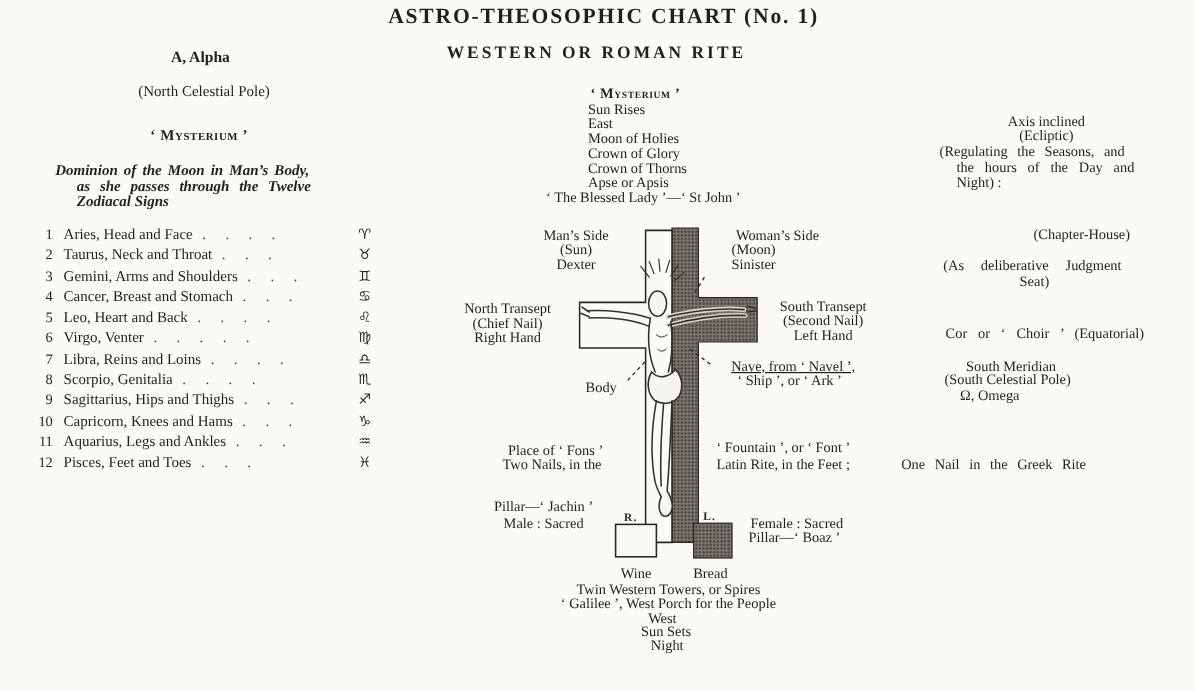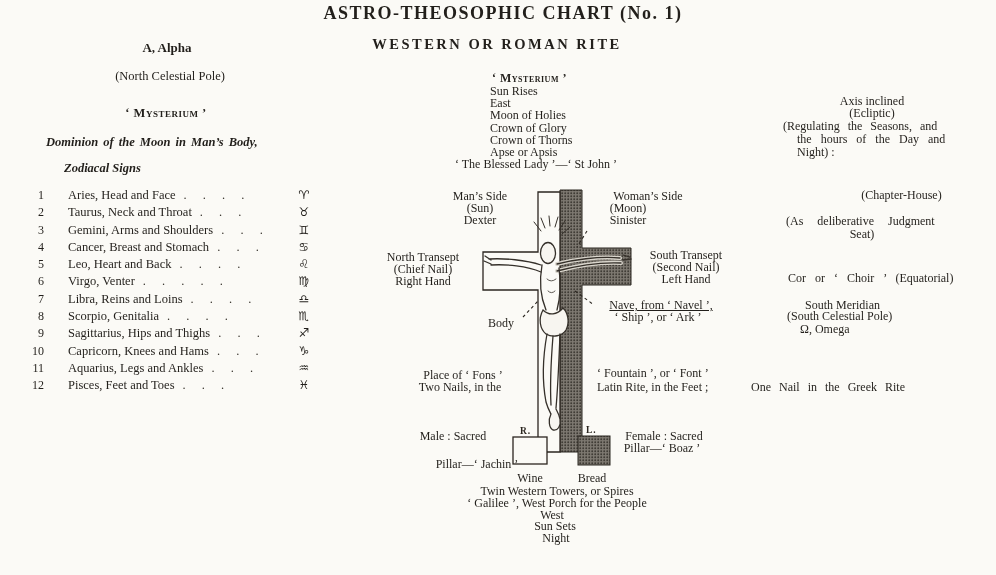--- a/index.html
+++ b/index.html
@@ -13,40 +13,41 @@
   .b{font-weight:bold;}
   .i{font-style:italic;}
   .sc{font-variant:small-caps;font-weight:bold;letter-spacing:0.5px;}
   .title{position:absolute;left:503px;top:3px;transform:translateX(-50%);
     font-size:18px;font-weight:bold;letter-spacing:1.5px;white-space:nowrap;}
   .subtitle{position:absolute;left:497px;top:36px;transform:translateX(-50%);
     font-size:14.5px;font-weight:bold;letter-spacing:2.5px;white-space:nowrap;}
   .zlist{position:absolute;left:28px;top:188px;width:286px;}
   .zrow{display:flex;align-items:baseline;height:17.3px;font-size:12.5px;}
   .znum{width:16px;text-align:right;flex:0 0 auto;font-size:12px;}
-  .zlabel{margin-left:24px;white-space:nowrap;flex:0 0 auto;}
+  .zlabel{margin-left:9px;white-space:nowrap;flex:0 0 auto;}
   .zdots{flex:1 1 auto;overflow:hidden;white-space:nowrap;padding-left:8px;
     word-spacing:13px;color:#3a362f;}
   .zglyph{flex:0 0 auto;width:20px;text-align:center;
     font-family:"DejaVu Sans",sans-serif;font-size:12px;}
   svg text{font-family:"Liberation Serif",serif;font-size:9.5px;font-weight:bold;
     letter-spacing:1px;fill:#2b2620;}
 </style>
 </head>
 <body>
 
 <div class="page">
 
   <div class="title">ASTRO-THEOSOPHIC CHART (No. 1)</div>
   <div class="subtitle">WESTERN OR ROMAN RITE</div>
 
   <div class="lbl c b" style="left:167px;top:42px;font-size:13px;">A, Alpha</div>
   <div class="lbl c" style="left:170px;top:70px;font-size:12.5px;">(North Celestial Pole)</div>
   <div class="lbl c sc" style="left:166px;top:107px;font-size:12.5px;">‘ Mysterium ’</div>
   <div class="lbl i b" style="left:46px;top:136px;font-size:12.5px;word-spacing:2px;">Dominion of the Moon in Man’s Body,</div>
+  <div class="lbl i b" style="left:64px;top:149px;font-size:12.5px;word-spacing:5px;">as she passes through the Twelve</div>
   <div class="lbl i b" style="left:64px;top:162px;font-size:12.5px;">Zodiacal Signs</div>
 
   <div class="zlist">
     <div class="zrow">
         <span class="znum">1</span>
         <span class="zlabel">Aries, Head and Face</span>
         <span class="zdots">. . . .</span>
         <span class="zglyph">♈</span>
       </div>
     <div class="zrow">
@@ -176,21 +177,21 @@
   <div class="lbl c" style="left:686px;top:273px;">Left Hand</div>
   <div class="lbl c" style="left:501px;top:317px;">Body</div>
   <div class="lbl c" style="left:661px;top:299px;text-decoration:underline;">Nave, from ‘ Navel ’,</div>
   <div class="lbl c" style="left:658px;top:311px;">‘ Ship ’, or ‘ Ark ’</div>
   <div class="lbl c" style="left:463px;top:369px;">Place of ‘ Fons ’</div>
   <div class="lbl c" style="left:460px;top:381px;">Two Nails, in the</div>
   <div class="lbl" style="left:597px;top:367px;">‘ Fountain ’, or ‘ Font ’</div>
   <div class="lbl" style="left:597px;top:381px;">Latin Rite, in the Feet ;</div>
   <div class="lbl" style="left:751px;top:381px;word-spacing:5px;">One Nail in the Greek Rite</div>
   <div class="lbl c" style="left:453px;top:430px;">Male : Sacred</div>
-  <div class="lbl c" style="left:453px;top:458px;margin-left:24px;">Pillar—‘ Jachin ’</div>
+  <div class="lbl c" style="left:453px;top:416px;">Pillar—‘ Jachin ’</div>
   <div class="lbl c" style="left:664px;top:430px;">Female : Sacred</div>
   <div class="lbl c" style="left:662px;top:442px;">Pillar—‘ Boaz ’</div>
   <div class="lbl c" style="left:530px;top:472px;">Wine</div>
   <div class="lbl c" style="left:592px;top:472px;">Bread</div>
   <div class="lbl c" style="left:557px;top:485px;">Twin Western Towers, or Spires</div>
   <div class="lbl c" style="left:557px;top:497px;">‘ Galilee ’, West Porch for the People</div>
   <div class="lbl c" style="left:552px;top:509px;">West</div>
   <div class="lbl c" style="left:555px;top:520px;">Sun Sets</div>
   <div class="lbl c" style="left:556px;top:532px;">Night</div>
 

